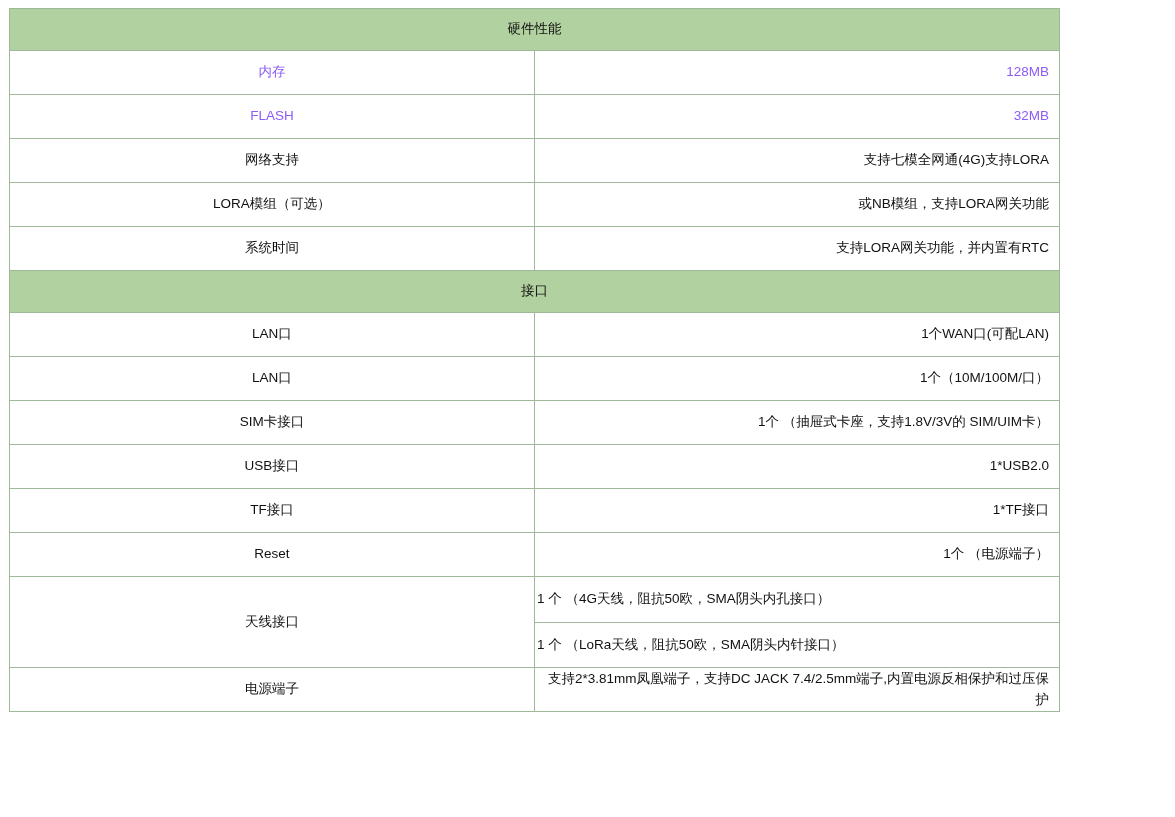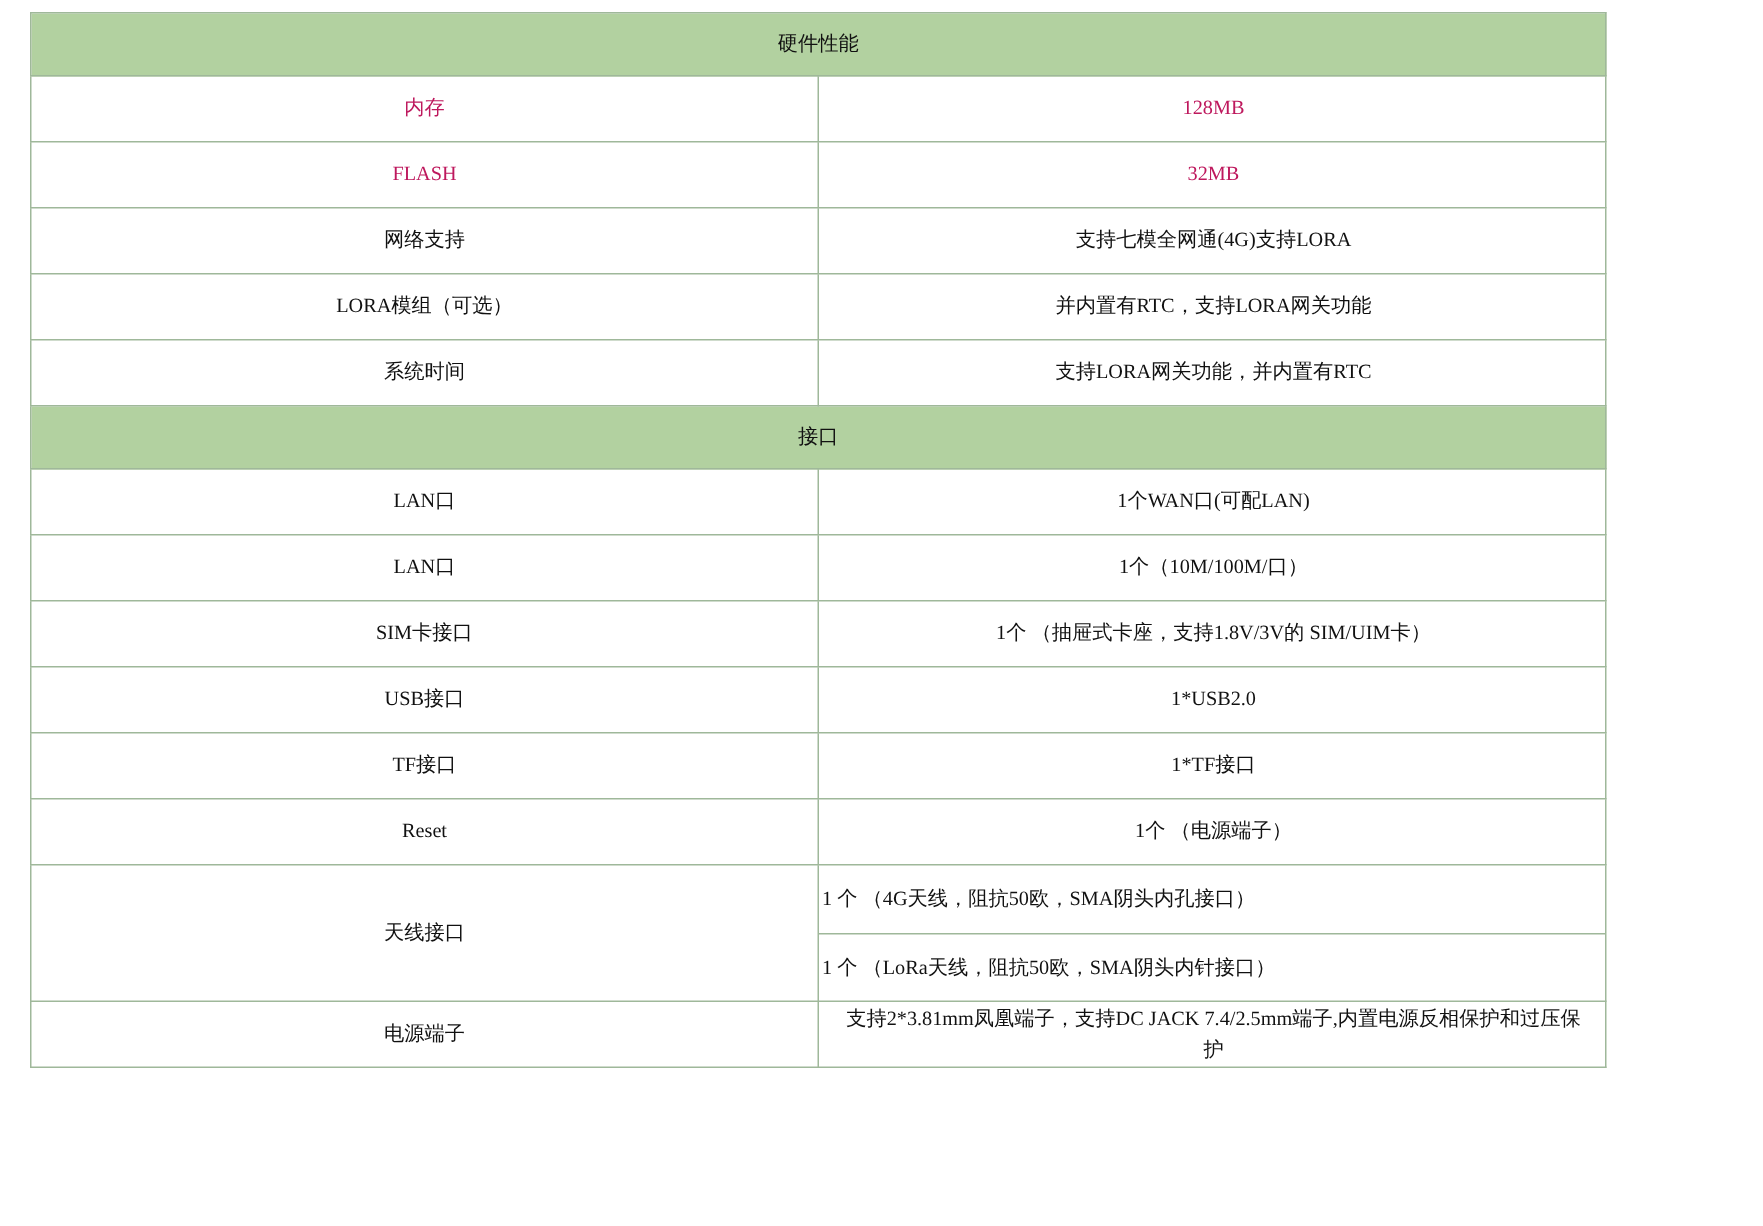--- a/index.html
+++ b/index.html
@@ -10,23 +10,22 @@
   body {
     width: 1175px;
     height: 817px;
     font-family: "Liberation Sans", sans-serif;
     color: #111111;
     overflow: hidden;
   }
   .spec-table {
     border-collapse: collapse;
     width: 1051px;
-    margin: 8px 0 0 20px;
+    margin: 8px 0 0 9px;
     table-layout: fixed;
-    font-family: Liberation Serif, serif;
   }
   .spec-table td {
     border: 1px solid #9fb89a;
     font-size: 13.5px;
     line-height: 1.5;
     padding: 0 10px;
     height: 44px;
     vertical-align: middle;
     box-sizing: border-box;
   }
@@ -36,25 +35,25 @@
     font-size: 13.5px;
     color: #111111;
     height: 42px;
     border: 1px solid #9fb89a;
   }
   td.label {
     width: 303px;
     text-align: center;
   }
   td.value {
-    text-align: center;
+    text-align: right;
     padding-left: 12px;
   }
   td.highlight {
-    color: #be185d;
+    color: #8b5cf6;
   }
   .sub-table {
     border-collapse: collapse;
     width: 100%;
     table-layout: fixed;
   }
   .sub-table td {
     border: none;
     border-bottom: 1px solid #9fb89a;
     padding: 0 2px;
@@ -85,21 +84,21 @@
     <tr>
       <td class="label highlight">FLASH</td>
       <td class="value highlight">32MB</td>
     </tr>
     <tr>
       <td class="label">网络支持</td>
       <td class="value">支持七模全网通(4G)支持LORA</td>
     </tr>
     <tr>
       <td class="label">LORA模组（可选）</td>
-      <td class="value">并内置有RTC，支持LORA网关功能</td>
+      <td class="value">或NB模组，支持LORA网关功能</td>
     </tr>
     <tr>
       <td class="label">系统时间</td>
       <td class="value">支持LORA网关功能，并内置有RTC</td>
     </tr>
 
     <tr>
       <td class="section" colspan="2">接口</td>
     </tr>
     <tr>

